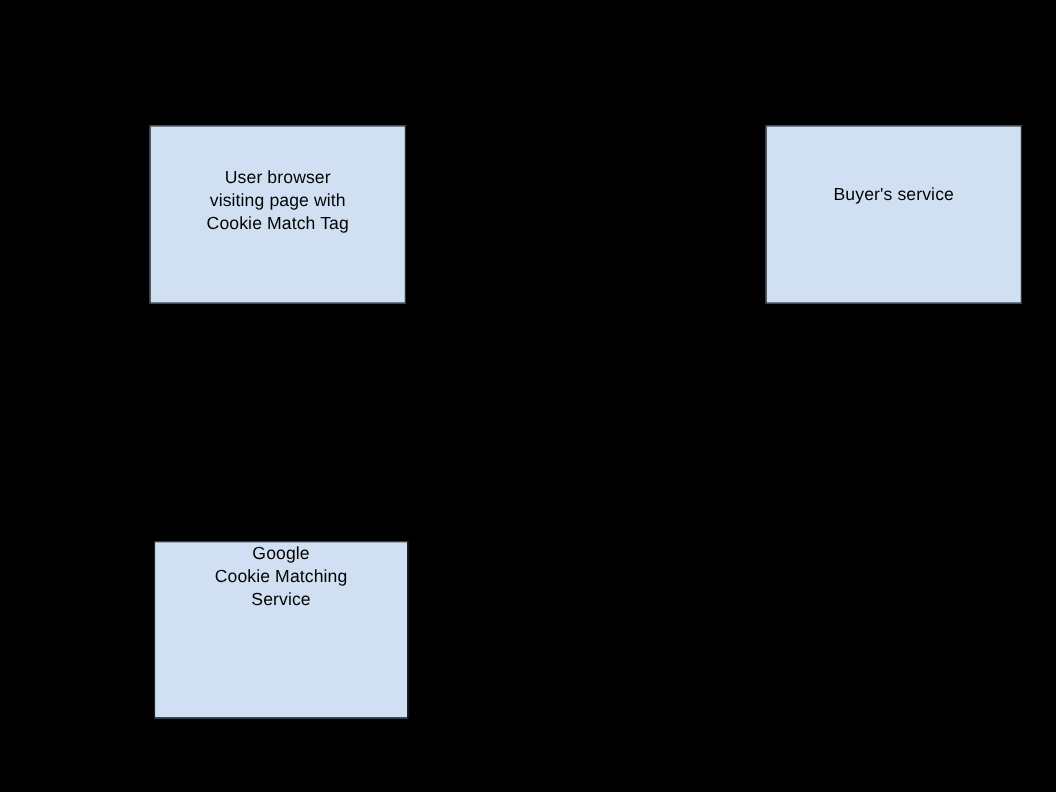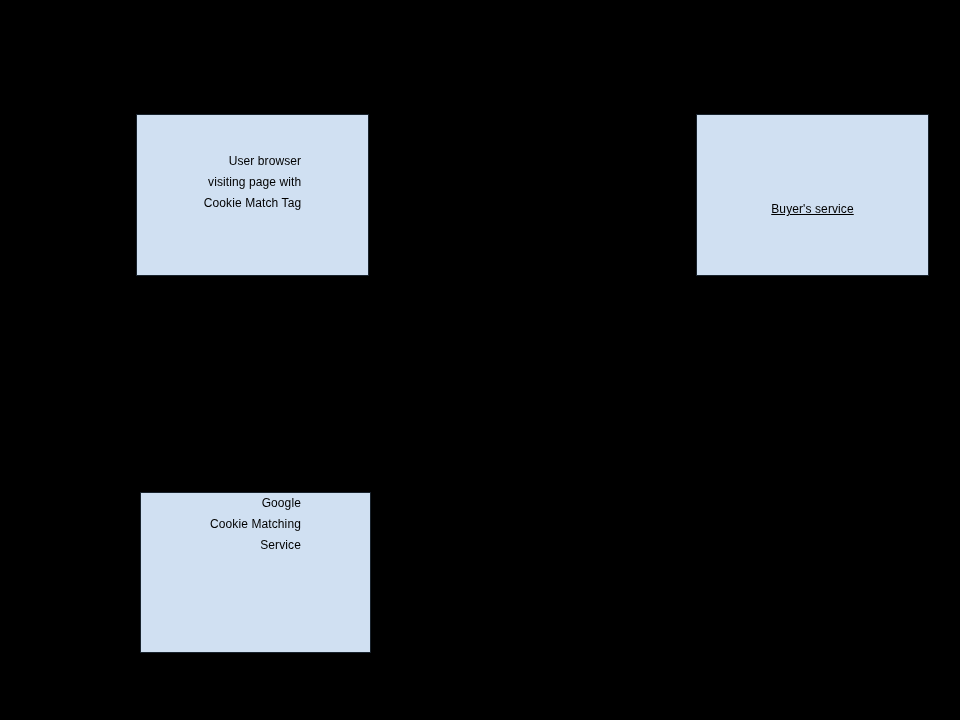--- a/index.html
+++ b/index.html
@@ -25,45 +25,43 @@
     box-sizing: border-box;
     background: #d0e0f2;
     border: 1px solid #19232d;
     display: flex;
     align-items: center;
     justify-content: center;
     text-align: center;
   }
   .node-label {
     color: #000000;
-    font-size: 12px;
+    font-size: 16px;
     line-height: 21px;
     font-weight: 400;
     white-space: pre-line;
     padding: 0 6px;
     letter-spacing: 0.1px;
-    text-align: right;
   }
   
   #node-user-browser {
     left: 136px;
     top: 114px;
     width: 233px;
     height: 162px;
     align-items: flex-start;
     padding-top: 36px;
   }
   #node-buyers-service {
     left: 696px;
     top: 114px;
     width: 233px;
     height: 162px;
     align-items: flex-start;
-    padding-top: 84px;
-    text-decoration: underline;
+    padding-top: 52px;
   }
   #node-google-cookie-matching {
     left: 140px;
     top: 492px;
     width: 231px;
     height: 161px;
     align-items: flex-start;
   }
   
   #connector-layer {

